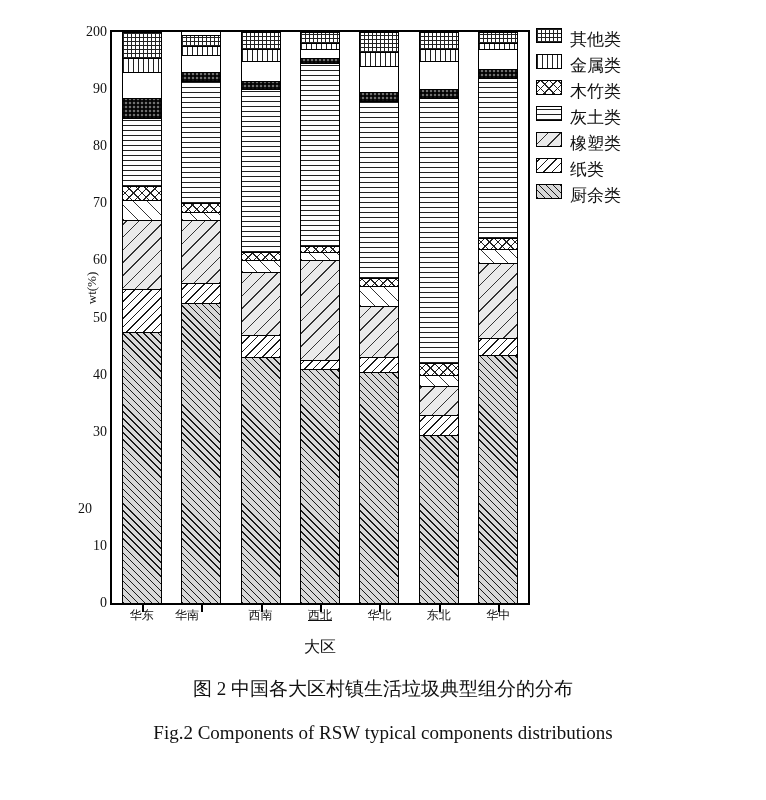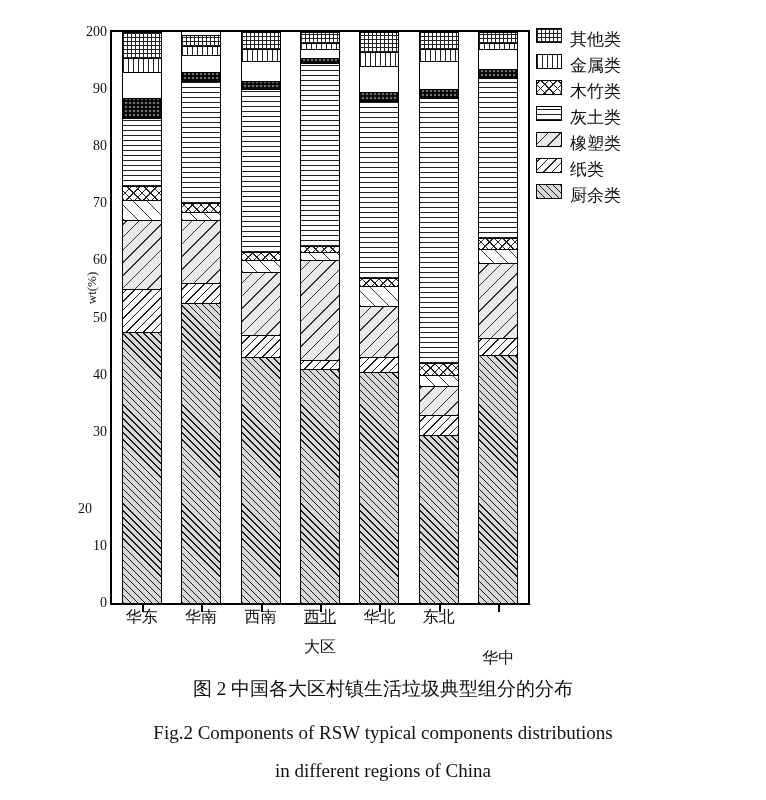--- a/index.html
+++ b/index.html
@@ -142,21 +142,21 @@
     position: absolute;
     left: 112px;
     top: 607px;
     width: 416px;
     height: 24px;
   }
   .xtick {
     position: absolute;
     width: 56px;
     text-align: center;
-    font-size: 16px;
+    font-size: 12px;
     font-family: "Liberation Sans", sans-serif;
   }
   .xtick-mark {
     position: absolute;
     top: 605px;
     width: 2px;
     height: 7px;
     background: #000;
   }
   .xlabel {
@@ -347,26 +347,26 @@
       <div class="xtick-mark" style="left: 141.714px;"></div>
       <div class="xtick-mark" style="left: 201.143px;"></div>
       <div class="xtick-mark" style="left: 260.571px;"></div>
       <div class="xtick-mark" style="left: 320px;"></div>
       <div class="xtick-mark" style="left: 379.429px;"></div>
       <div class="xtick-mark" style="left: 438.857px;"></div>
       <div class="xtick-mark" style="left: 498.286px;"></div>
     </div>
   <div class="xtick-wrap" id="xtick-wrap">
       <div class="xtick" style="left: 1.71429px;">华东</div>
-      <div class="xtick" style="left: 61px;">华南</div>
+      <div class="xtick" style="left: 47px;">华南</div>
       <div class="xtick" style="left: 120.571px;">西南</div>
       <div class="xtick" style="left: 180px; text-decoration: underline;">西北</div>
       <div class="xtick" style="left: 239.429px;">华北</div>
       <div class="xtick" style="left: 298.857px;">东北</div>
-      <div class="xtick" style="left: 358.286px; margin-top: 41px;">华中</div>
+      <div class="xtick" style="left: 358.286px;">华中</div>
     </div>
   <div class="xlabel">大区</div>
 
   <div class="legend" id="legend">
       <div class="legend-row">
         <div class="legend-swatch p-other"></div>
         <div class="legend-label">其他类</div>
       </div>
       <div class="legend-row">
         <div class="legend-swatch p-metal"></div>
@@ -389,15 +389,14 @@
         <div class="legend-label">纸类</div>
       </div>
       <div class="legend-row">
         <div class="legend-swatch p-kitchen"></div>
         <div class="legend-label">厨余类</div>
       </div>
     </div>
 
   <div class="caption-cn">图 2    中国各大区村镇生活垃圾典型组分的分布</div>
   <div class="caption-en1">Fig.2    Components of RSW typical components distributions</div>
-  <div class="caption-en2">in different regions of China</div>
 
 </div>
 
 </body></html>

